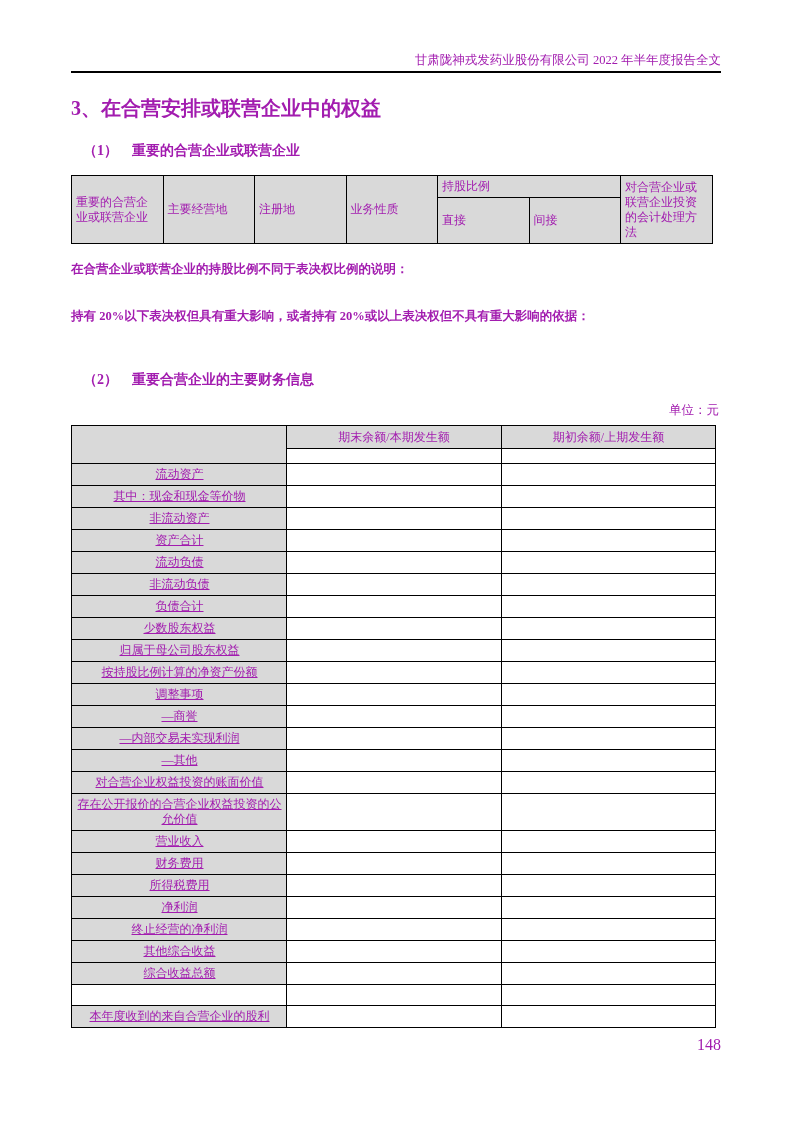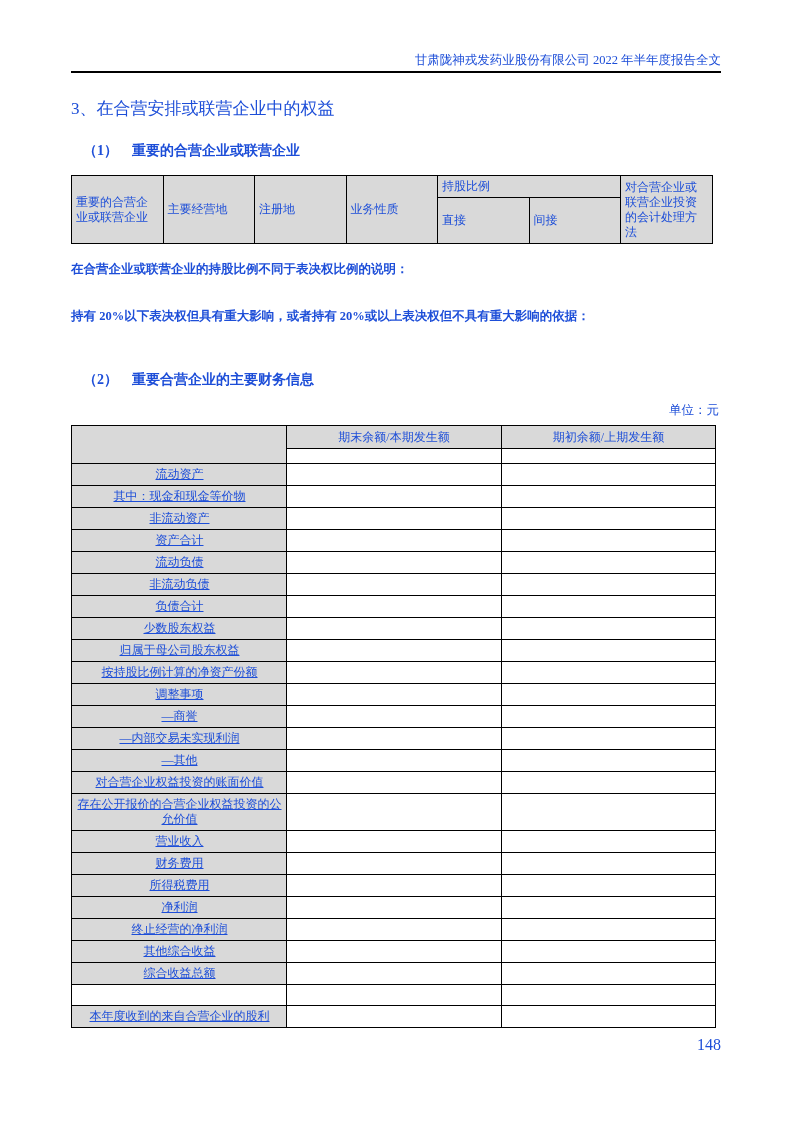--- a/index.html
+++ b/index.html
@@ -2,21 +2,21 @@
 <html><head>
 <meta charset="utf-8">
 <style>
   * { box-sizing: border-box; }
   html, body { margin: 0; padding: 0; background: #ffffff; }
   .page {
     position: relative;
     width: 793px;
     height: 1122px;
     background: #ffffff;
-    color: #1d4ed8;
+    color: #a21caf;
     font-family: "Liberation Serif", "DejaVu Serif", serif;
     overflow: hidden;
   }
   .content {
     position: absolute;
     left: 71px;
     top: 0;
     width: 650px;
   }
   .header-title {
@@ -24,22 +24,22 @@
     text-align: right;
     font-size: 12.5px;
     line-height: 16px;
   }
   .header-rule {
     margin-top: 3px;
     border-bottom: 2px solid #000000;
   }
   .h-main {
     margin: 26px 0 8px 0;
-    font-size: 17px;
-    font-weight: normal;
+    font-size: 20px;
+    font-weight: bold;
     line-height: 19px;
   }
   .h-sub {
     margin: 24px 0 0 12px;
     font-size: 14px;
     font-weight: bold;
     line-height: 18px;
   }
   .h-sub2 {
     margin-top: 47px;

